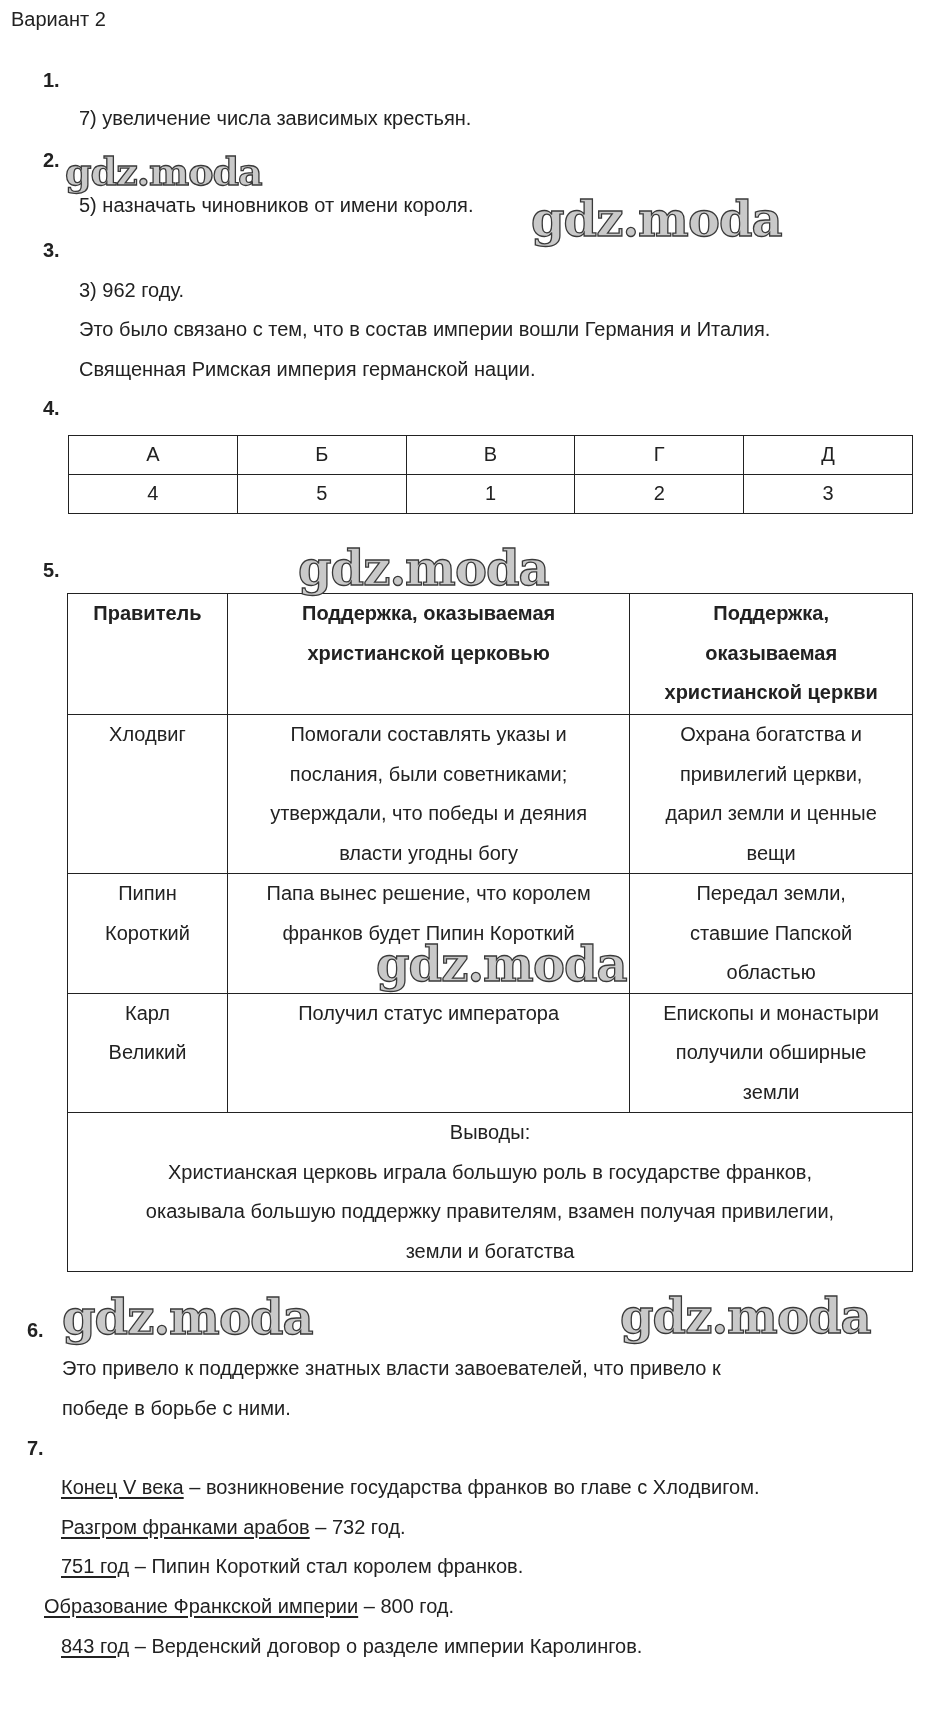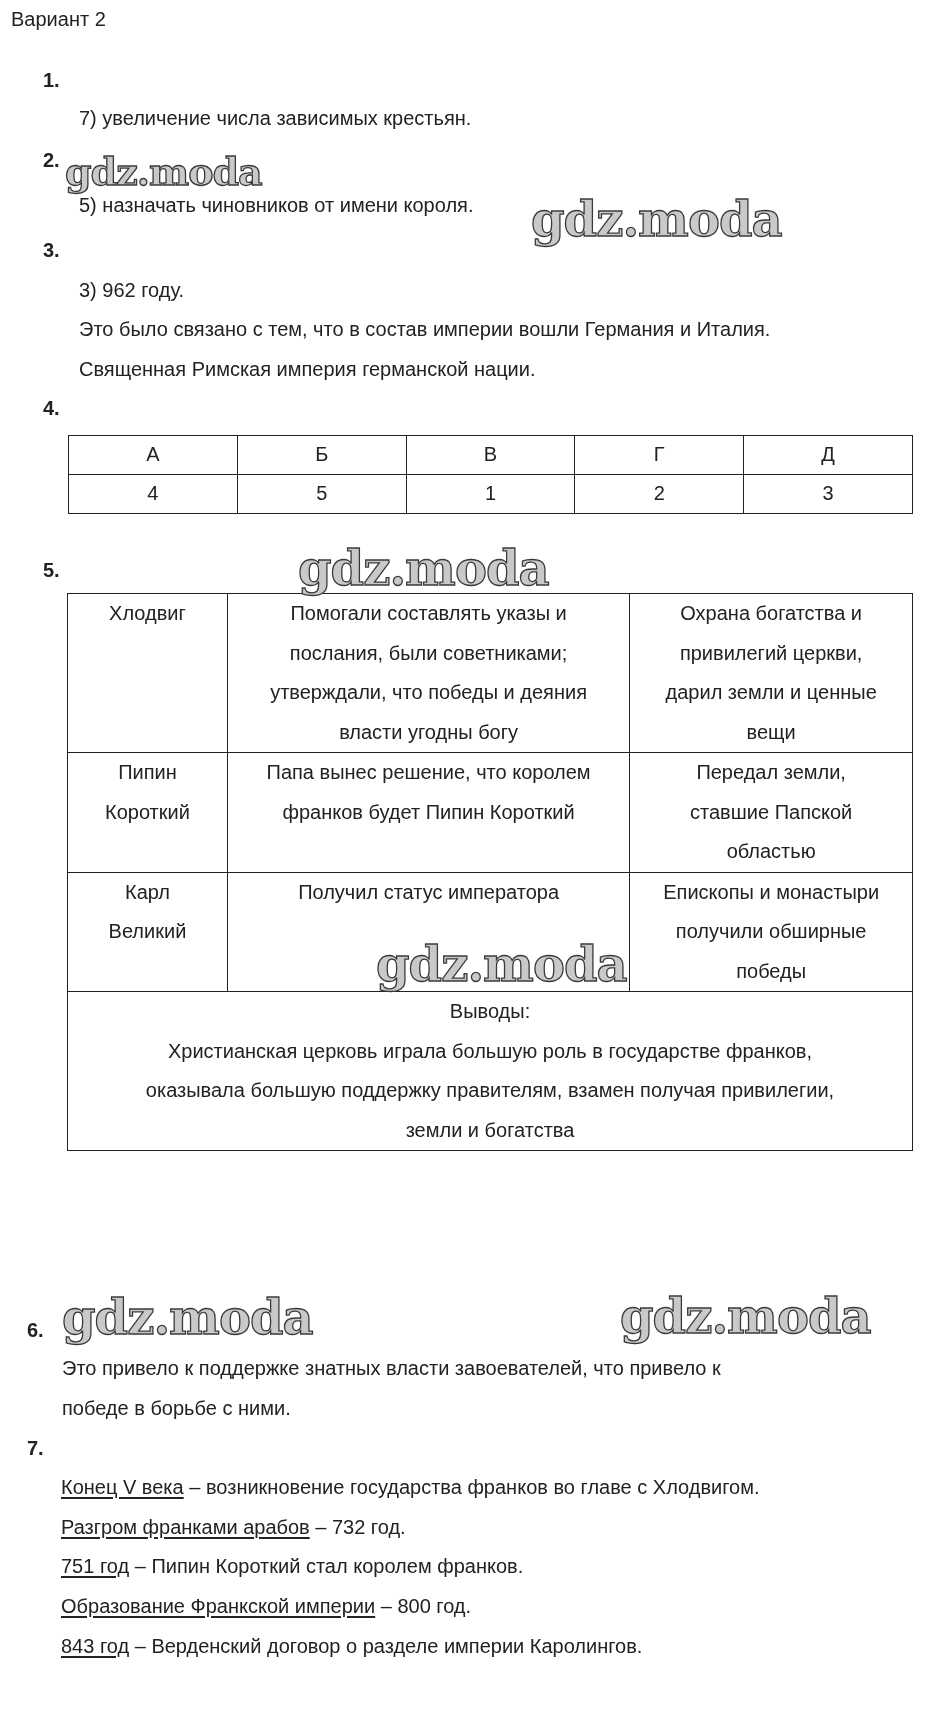--- a/index.html
+++ b/index.html
@@ -65,20 +65,34 @@
   </table>
 
 <div class="abs num" style="left:43px; top:557px;">5.</div>
 <table class="t" id="tbl5">
   <colgroup>
       <col style="width:160px">
       <col style="width:403px">
       <col style="width:283px">
     </colgroup>
   <tbody>
+      <tr class="h">
+    <td>
+      <span class="cell-line">Правитель</span>
+    </td>
+    <td>
+      <span class="cell-line">Поддержка, оказываемая</span>
+      <span class="cell-line">христианской церковью</span>
+    </td>
+    <td>
+      <span class="cell-line">Поддержка,</span>
+      <span class="cell-line">оказываемая</span>
+      <span class="cell-line">христианской церкви</span>
+    </td>
+  </tr>
   <tr class="r1">
     <td>
       <span class="cell-line">Хлодвиг</span>
     </td>
     <td>
       <span class="cell-line">Помогали составлять указы и</span>
       <span class="cell-line">послания, были советниками;</span>
       <span class="cell-line">утверждали, что победы и деяния</span>
       <span class="cell-line">власти угодны богу</span>
     </td>
@@ -108,21 +122,21 @@
     <td>
       <span class="cell-line">Карл</span>
       <span class="cell-line">Великий</span>
     </td>
     <td>
       <span class="cell-line">Получил статус императора</span>
     </td>
     <td>
       <span class="cell-line">Епископы и монастыри</span>
       <span class="cell-line">получили обширные</span>
-      <span class="cell-line">победы</span>
+      <span class="cell-line">земли</span>
     </td>
   </tr>
   <tr class="concl">
     <td colspan="3">
       <span class="cell-line">Выводы:</span>
       <span class="cell-line">Христианская церковь играла большую роль в государстве франков,</span>
       <span class="cell-line">оказывала большую поддержку правителям, взамен получая привилегии,</span>
       <span class="cell-line">земли и богатства</span>
     </td>
   </tr>
@@ -130,21 +144,21 @@
   </table>
 
 <div class="abs num" style="left:27px; top:1317px;">6.</div>
 <div class="abs txt" style="left:62px; top:1355px;">Это привело к поддержке знатных власти завоевателей, что привело к</div>
 <div class="abs txt" style="left:62px; top:1395px;">победе в борьбе с ними.</div>
 
 <div class="abs num" style="left:27px; top:1435px;">7.</div>
 <div class="abs txt" style="left:61px; top:1474px;"><span class="u">Конец V века</span><span> – возникновение государства франков во главе с Хлодвигом.</span></div>
 <div class="abs txt" style="left:61px; top:1514px;"><span class="u">Разгром франками арабов</span><span> – 732 год.</span></div>
 <div class="abs txt" style="left:61px; top:1553px;"><span class="u">751 год</span><span> – Пипин Короткий стал королем франков.</span></div>
-<div class="abs txt" style="left:61px; top:1593px;"><span class="u">Образование Франкской империи</span><span> – 800 год.</span></div>
+<div class="abs txt" style="left:44px; top:1593px;"><span class="u">Образование Франкской империи</span><span> – 800 год.</span></div>
 <div class="abs txt" style="left:61px; top:1633px;"><span class="u">843 год</span><span> – Верденский договор о разделе империи Каролингов.</span></div>
 
 <div class="wm s" style="left:65px; top:153px;">gdz.moda</div>
 <div class="wm l" style="left:531px; top:195px;">gdz.moda</div>
 <div class="wm l" style="left:298px; top:544px;">gdz.moda</div>
 <div class="wm l" style="left:376px; top:940px;">gdz.moda</div>
 <div class="wm l" style="left:62px; top:1293px;">gdz.moda</div>
 <div class="wm l" style="left:620px; top:1292px;">gdz.moda</div>
 
 </body></html>

